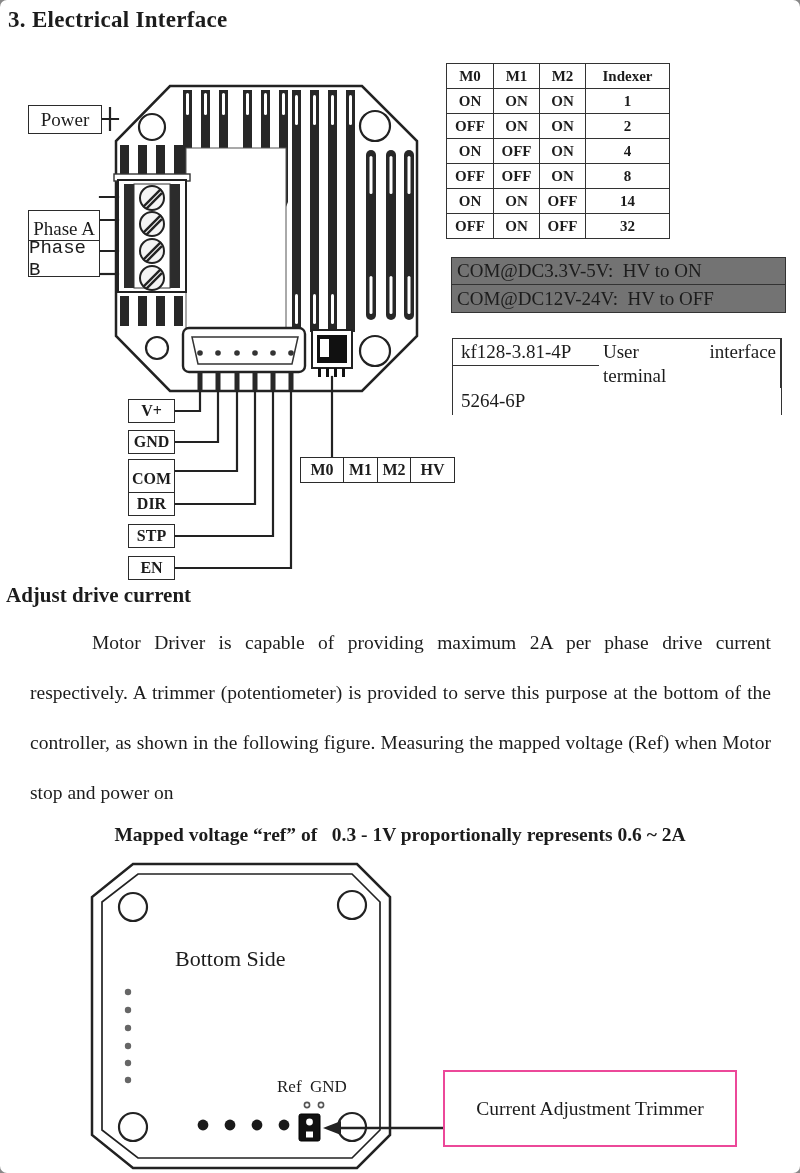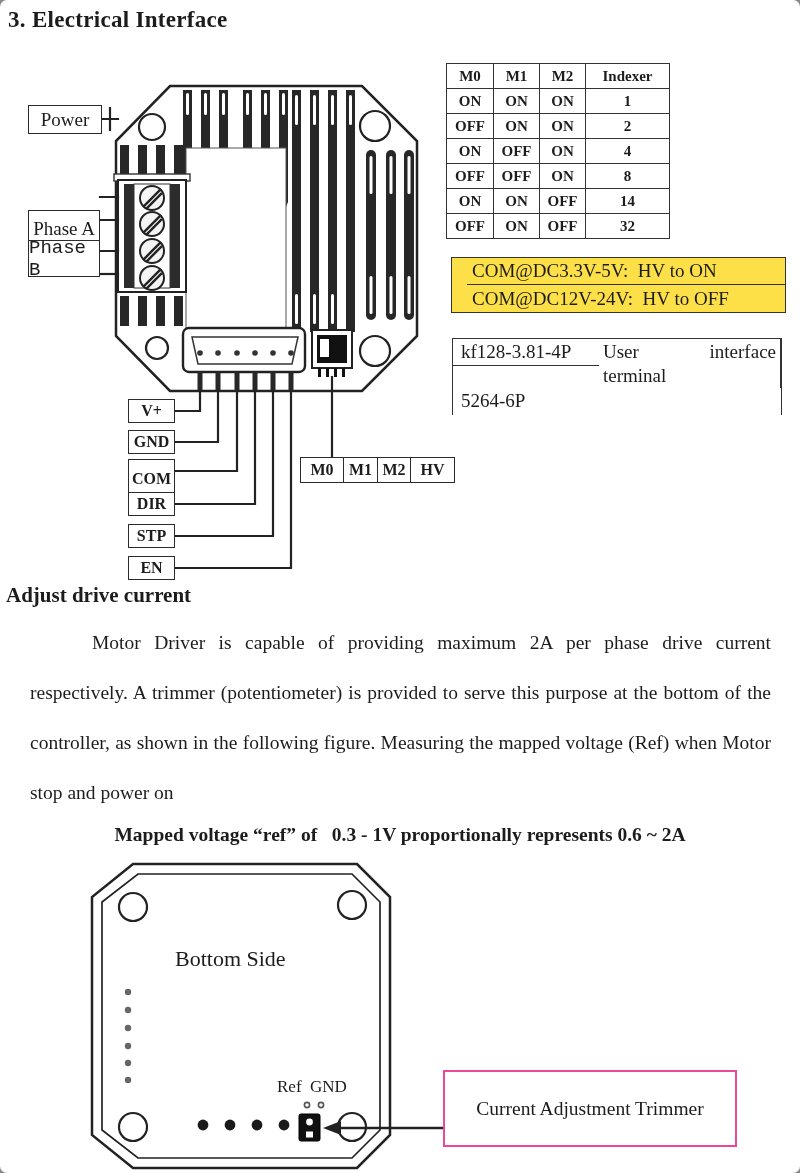--- a/index.html
+++ b/index.html
@@ -24,21 +24,21 @@
   .moderow .cell{
     display:flex;align-items:center;justify-content:center;font-size:16px;font-weight:bold;
     border-right:1.6px solid #2b2b2b;box-sizing:border-box;height:100%;
   }
   .moderow .cell:last-child{border-right:none;}
   table.idx{border-collapse:collapse;background:#fff;}
   table.idx td,table.idx th{
     border:1.6px solid #333;font-size:15px;font-weight:bold;text-align:center;
     padding:0;height:24px;font-family:inherit;
   }
-  .comtbl{border:1.6px solid #333;background:#fde047;box-sizing:border-box;padding-left:15px;}
+  .comtbl{border:1.6px solid #333;background:#737373;box-sizing:border-box;}
   .comtbl .crow{
     height:27px;display:flex;align-items:center;padding-left:5px;font-size:19px;
     white-space:pre;box-sizing:border-box;
   }
   .comtbl .crow:first-child{border-bottom:1.6px solid #333;}
   .termtbl{
     border-top:1.6px solid #333;border-left:1.6px solid #333;border-right:1.6px solid #333;
     background:#fff;box-sizing:border-box;display:grid;grid-template-columns:146px 1fr;
   }
   .termtbl .tc{font-size:19px;padding:1px 4px 2px 4px;box-sizing:border-box;line-height:24px;}

